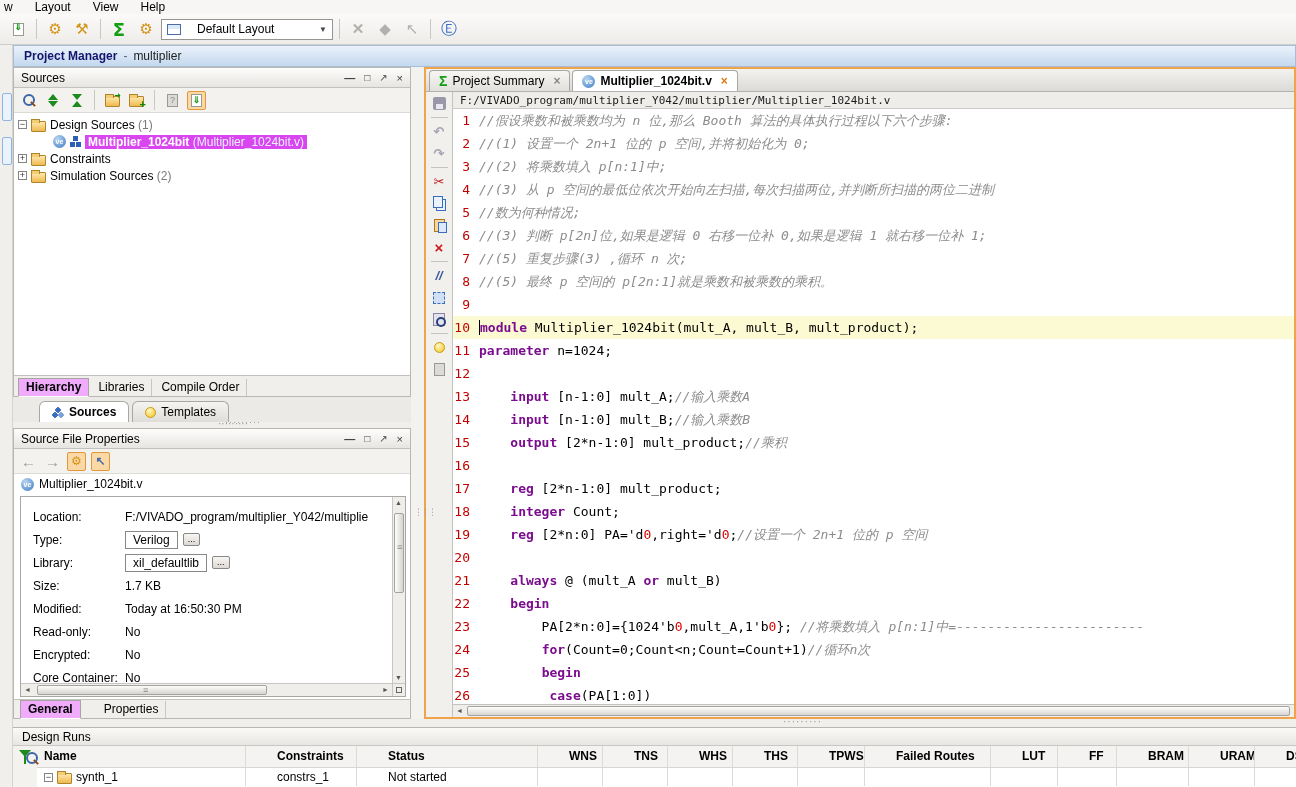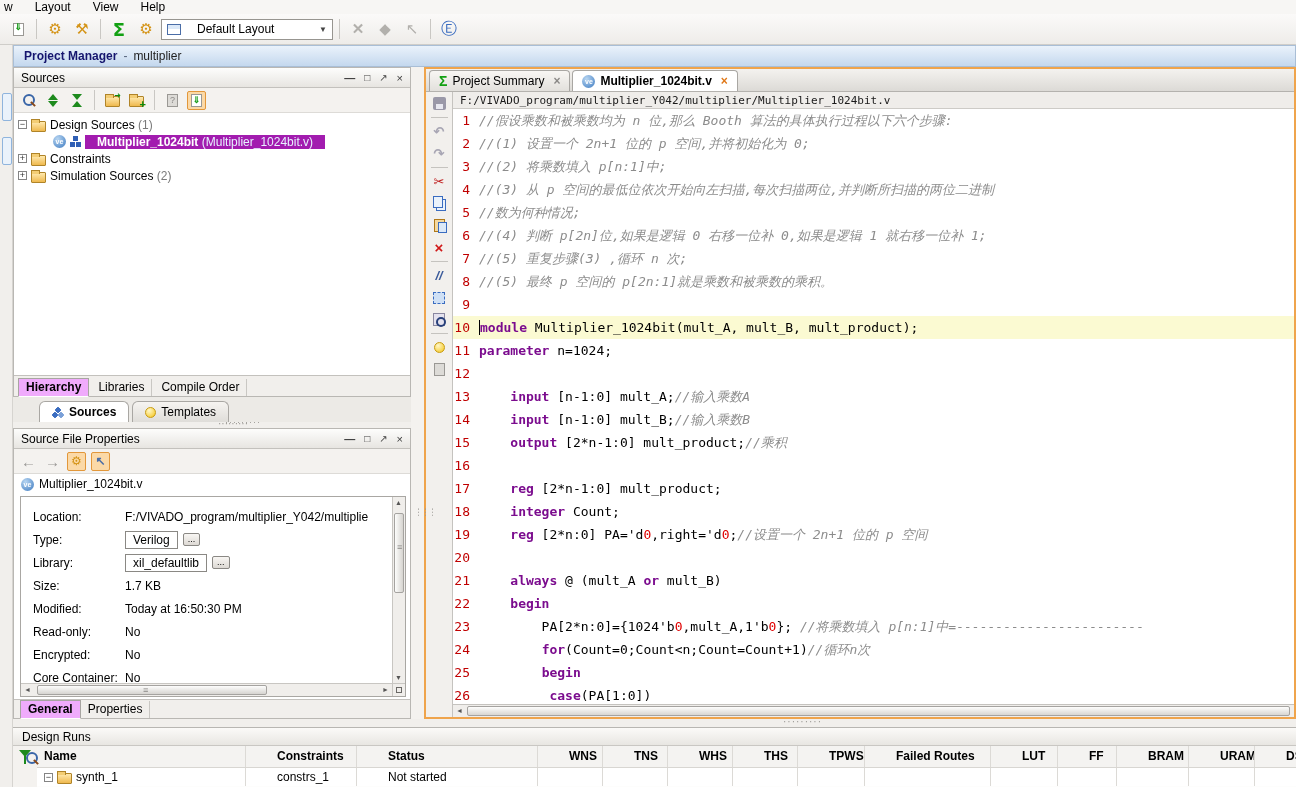--- a/index.html
+++ b/index.html
@@ -59,21 +59,21 @@
   .folder::before { content:""; position:absolute; top:-3px; left:-1px; width:7px; height:3px; background:#f3cd74; border:1px solid #b08428; border-bottom:none; }
   .fol-plus::after { content:"+"; position:absolute; right:-3px; bottom:-4px; color:#0c8a0c; font-weight:bold; font-size:11px; }
   .fol-arrow::after { content:"➜"; position:absolute; right:-2px; top:-6px; color:#0c8a0c; font-size:8px; }
 
   
   .tree { flex:1; overflow:hidden; background:#fff; padding:3px 0 0 4px; }
   .trow { height:17px; display:flex; align-items:center; gap:4px; white-space:nowrap; }
   .exp { width:9px; height:9px; border:1px solid #848484; background:#fff; font-size:9px; line-height:7px; text-align:center; flex:0 0 auto; color:#333; }
   .exp.blank { border:none; }
   .tcount { color:#7a7a7a; }
-  .sel-label { background:#a21caf; color:#fff; padding:0 12px; }
+  .sel-label { background:#d946ef; color:#fff; padding:0 3px; }
   .sel-label b { color:#fff; }
   .sel-label .tcount { color:#e8f0ff; }
   .ve { width:13px; height:13px; flex:0 0 auto; border-radius:50%; background:radial-gradient(circle at 35% 30%, #b8d6f2, #3d7ac0); color:#fff; font-size:7px; font-weight:bold; display:flex; align-items:center; justify-content:center; }
   .ve::after { content:"ve"; }
   .modic { width:11px; height:11px; flex:0 0 auto; background:
      linear-gradient(#2f5fb5,#2f5fb5) 0px 6px / 5px 5px no-repeat,
      linear-gradient(#2f5fb5,#2f5fb5) 6px 6px / 5px 5px no-repeat,
      linear-gradient(#2f5fb5,#2f5fb5) 3px 0px / 5px 5px no-repeat; }
 
   .subtabs { height:21px; flex:0 0 auto; border-top:1px solid #c3c1bd; background:#f1efec; display:flex; align-items:flex-end; padding-left:4px; gap:2px; }
@@ -104,21 +104,21 @@
   .vscroll { position:absolute; top:0; right:0; bottom:13px; width:13px; background:#f0eeeb; border-left:1px solid #c8c6c2; }
   .vthumb { position:absolute; top:16px; left:1px; right:1px; height:80px; background:linear-gradient(90deg,#fdfdfc,#d6d4d0); border:1px solid #a5a3a0; border-radius:2px; }
   .vthumb::after { content:"≡"; position:absolute; top:28px; left:2px; color:#8a8886; font-size:9px; }
   .varr { position:absolute; left:2px; font-size:7px; color:#555; }
   .hscroll { position:absolute; left:0; right:13px; bottom:0; height:13px; background:#f0eeeb; border-top:1px solid #c8c6c2; }
   .hthumb { position:absolute; left:16px; top:1px; bottom:1px; width:230px; background:linear-gradient(#fdfdfc,#d6d4d0); border:1px solid #a5a3a0; border-radius:2px; }
   .hthumb::after { content:"≡"; position:absolute; left:105px; top:-1px; color:#8a8886; font-size:9px; }
   .harr { position:absolute; top:2px; font-size:7px; color:#555; }
   .corner-btn { position:absolute; right:0; bottom:0; width:13px; height:13px; border-left:1px solid #c8c6c2; border-top:1px solid #c8c6c2; background:#f0eeeb; }
   .corner-btn::after { content:""; position:absolute; inset:3px; border:1px solid #6a6866; }
-  .bottabs { height:19px; flex:0 0 auto; border-top:1px solid #c3c1bd; background:#f1efec; display:flex; align-items:flex-end; padding-left:6px; gap:0; }
+  .bottabs { height:19px; flex:0 0 auto; border-top:1px solid #c3c1bd; background:#f1efec; display:flex; align-items:flex-end; padding-left:6px; gap:16px; }
 
   
   .editor { flex:1; min-width:0; border:2px solid #efa44c; background:#fff; display:flex; flex-direction:column; }
   .etabs { height:23px; flex:0 0 auto; background:linear-gradient(#f4f2ef,#dcdad6); display:flex; align-items:flex-end; padding-left:3px; border-bottom:1px solid #b4b2ae; }
   .etab { height:21px; display:flex; align-items:center; gap:5px; padding:0 9px; margin-right:2px; border:1px solid #a9a7a3; border-bottom:none; border-radius:4px 4px 0 0; background:linear-gradient(#f8f6f3,#e2e0dc); }
   .etab.active { background:#fff; }
   .etab.active .etab-label { font-weight:bold; }
   .eclose { color:#8a8886; font-weight:bold; margin-left:4px; }
   .etab.active .eclose { color:#e07818; }
   .sigma-tab { color:#12a012; font-weight:bold; font-size:14px; }
@@ -433,21 +433,21 @@
           <div class="eright">
             <div class="pathbar">
               <span>F:/VIVADO_program/multiplier_Y042/multiplier/Multiplier_1024bit.v</span>
             </div>
             <div class="code">
                 <div class="cline"><span class="lnum">1</span><span class="ctext"><span class="tk cm">//假设乘数和被乘数均为 n 位,那么 Booth 算法的具体执行过程以下六个步骤:</span></span></div>
                 <div class="cline"><span class="lnum">2</span><span class="ctext"><span class="tk cm">//(1) 设置一个 2n+1 位的 p 空间,并将初始化为 0;</span></span></div>
                 <div class="cline"><span class="lnum">3</span><span class="ctext"><span class="tk cm">//(2) 将乘数填入 p[n:1]中;</span></span></div>
                 <div class="cline"><span class="lnum">4</span><span class="ctext"><span class="tk cm">//(3) 从 p 空间的最低位依次开始向左扫描,每次扫描两位,并判断所扫描的两位二进制</span></span></div>
                 <div class="cline"><span class="lnum">5</span><span class="ctext"><span class="tk cm">//数为何种情况;</span></span></div>
-                <div class="cline"><span class="lnum">6</span><span class="ctext"><span class="tk cm">//(4) 判断 p[2n]位,如果是逻辑 0 右移一位补 0,如果是逻辑 1 就右移一位补 1;</span></span></div>
+                <div class="cline"><span class="lnum">6</span><span class="ctext"><span class="tk cm">//(3) 判断 p[2n]位,如果是逻辑 0 右移一位补 0,如果是逻辑 1 就右移一位补 1;</span></span></div>
                 <div class="cline"><span class="lnum">7</span><span class="ctext"><span class="tk cm">//(5) 重复步骤(3) ,循环 n 次;</span></span></div>
                 <div class="cline"><span class="lnum">8</span><span class="ctext"><span class="tk cm">//(5) 最终 p 空间的 p[2n:1]就是乘数和被乘数的乘积。</span></span></div>
                 <div class="cline"><span class="lnum">9</span><span class="ctext"></span></div>
                 <div class="cline current"><span class="lnum">10</span><span class="caret"></span><span class="ctext"><span class="tk kw">module</span><span class="tk pl"> Multiplier_1024bit(mult_A, mult_B, mult_product);</span></span></div>
                 <div class="cline"><span class="lnum">11</span><span class="ctext"><span class="tk kw">parameter</span><span class="tk pl"> n=1024;</span></span></div>
                 <div class="cline"><span class="lnum">12</span><span class="ctext"></span></div>
                 <div class="cline"><span class="lnum">13</span><span class="ctext"><span class="tk pl">    </span><span class="tk kw">input</span><span class="tk pl"> [n-1:0] mult_A;</span><span class="tk cm">//输入乘数A</span></span></div>
                 <div class="cline"><span class="lnum">14</span><span class="ctext"><span class="tk pl">    </span><span class="tk kw">input</span><span class="tk pl"> [n-1:0] mult_B;</span><span class="tk cm">//输入乘数B</span></span></div>
                 <div class="cline"><span class="lnum">15</span><span class="ctext"><span class="tk pl">    </span><span class="tk kw">output</span><span class="tk pl"> [2*n-1:0] mult_product;</span><span class="tk cm">//乘积</span></span></div>
                 <div class="cline"><span class="lnum">16</span><span class="ctext"></span></div>

